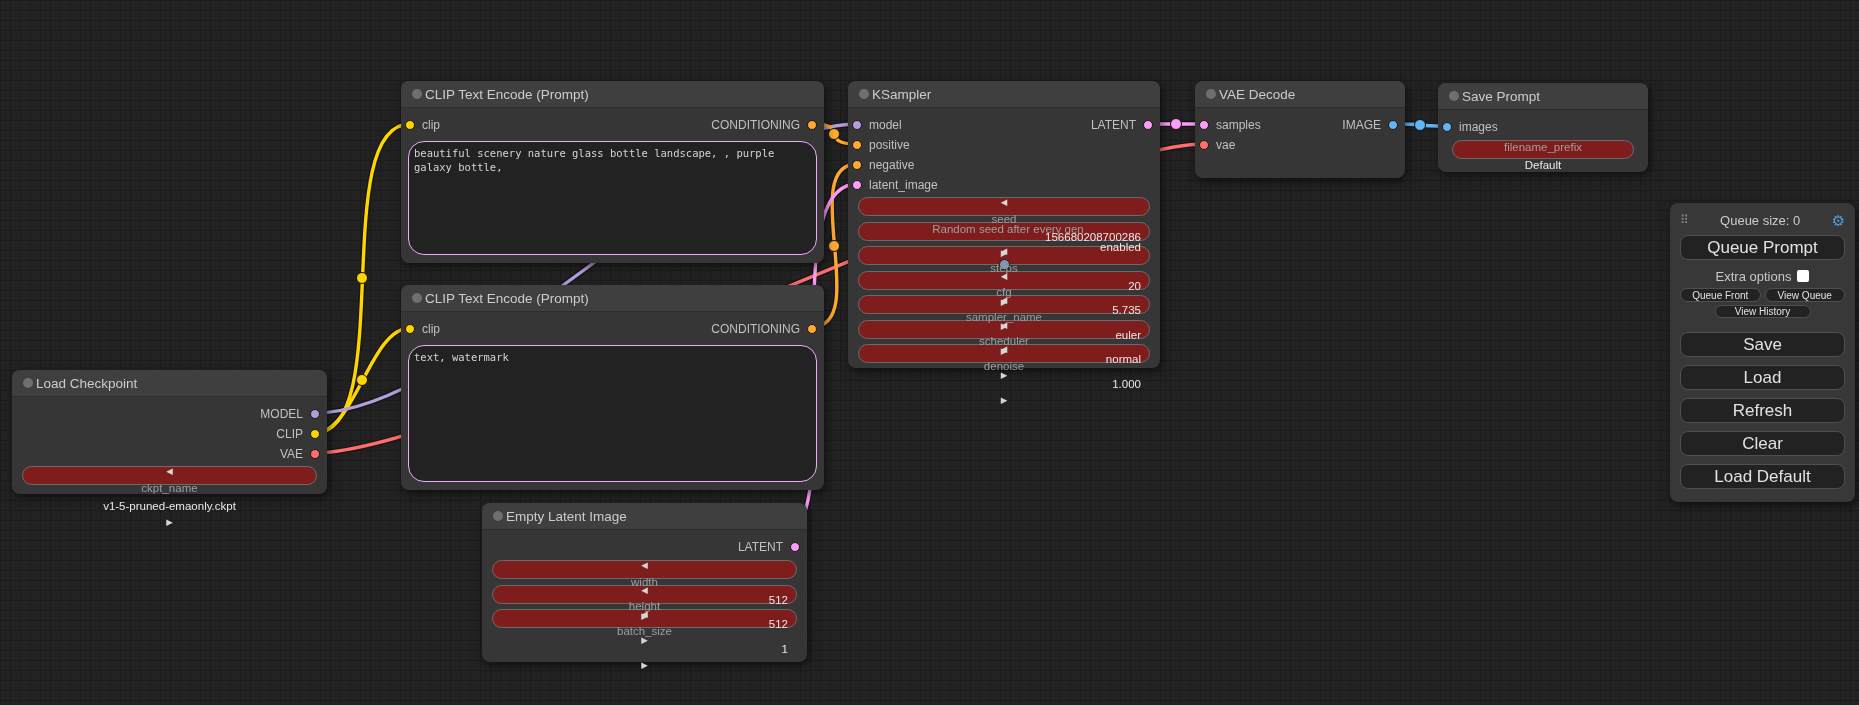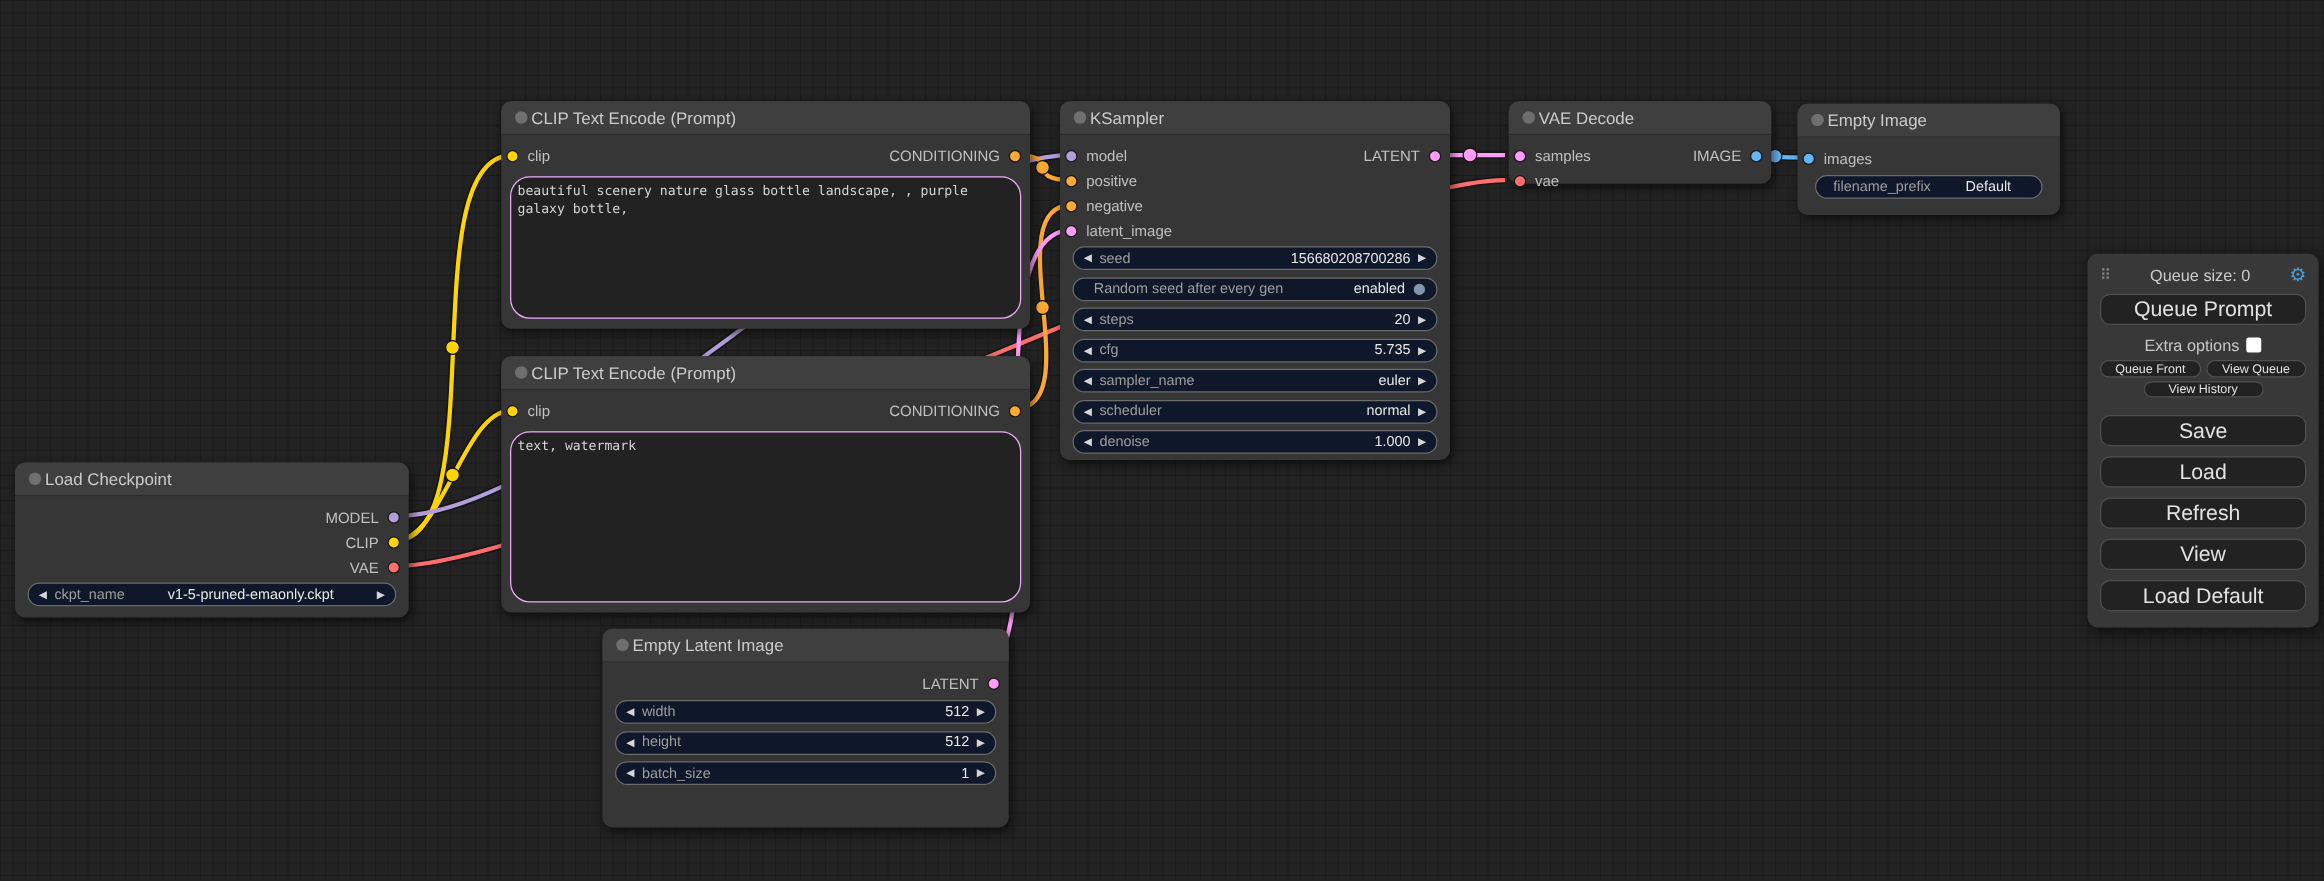--- a/index.html
+++ b/index.html
@@ -30,22 +30,22 @@
   .row.out{justify-content:flex-end;padding-right:7px;}
   .row.both{justify-content:space-between;padding-right:7px;}
   .pgroup{display:flex;align-items:center;gap:7px;}
   .pdot{width:10px;height:10px;border-radius:50%;border:1px solid #191919;box-sizing:border-box;flex:0 0 auto;}
   .tarea{
     background:#222222;border:1px solid #f0abfc;border-radius:16px;margin:6px 7px;
     font-family:"DejaVu Sans Mono",monospace;font-size:10.5px;line-height:14px;color:#d4d4d4;
     padding:4px 5px;white-space:pre-wrap;word-break:break-word;overflow:hidden;
   }
   .pill{
-    height:19px;margin:0 10px 5.5px;border:1px solid #6b6b6b;border-radius:10px;background:#0f172a;
-    display:flex;align-items:center;padding:0 8px;font-size:11.5px;gap:6px;box-sizing:border-box;white-space:nowrap;
+    height:19px;margin:0 10px 5.5px;border:1px solid #6b6b6b;border-radius:10px;background:#7f1d1d;
+    display:flex;align-items:center;padding:0 8px;font-size:11.5px;gap:6px;box-sizing:border-box;white-space:nowrap;flex-direction:column;
   }
   .wlabel{color:#9e9e9e;}
   .wvalue{margin-left:auto;color:#e8e8e8;}
   .wcenter{flex:1;text-align:center;color:#e8e8e8;margin-left:0;}
   .arrow{color:#d6d6d6;font-size:8.5px;line-height:1;}
   .toggle{width:11px;height:11px;border-radius:50%;border:1px solid #1c1c1c;box-sizing:border-box;flex:0 0 auto;}
   
   .qpanel{
     position:absolute;z-index:4;left:1670px;top:203px;width:185px;height:299px;
     background:#383838;border-radius:8px;box-shadow:2px 3px 10px rgba(0,0,0,.6);
@@ -270,21 +270,21 @@
       </div>
       <div class="pill">
         <span class="arrow">◀</span>
         <span class="wlabel">denoise</span>
         <span class="wvalue">1.000</span>
         <span class="arrow">▶</span>
       </div>
     </div>
   </div>
 
-  <div class="node" style="left:1195px;top:81px;width:210px;height:66px;margin-left:12px;">
+  <div class="node" style="left:1195px;top:81px;width:210px;height:97px;">
     <div class="nhead">
       <span class="tdot"></span>
       <span>VAE Decode</span>
     </div>
     <div class="nbody">
       <div class="row both">
         <span class="pgroup">
           <span class="pdot" style="background: rgb(255, 156, 249);"></span>
           <span>samples</span>
         </span>
@@ -296,21 +296,21 @@
       <div class="row">
         <span class="pdot" style="background: rgb(255, 110, 110);"></span>
         <span>vae</span>
       </div>
     </div>
   </div>
 
   <div class="node" style="left:1438px;top:83px;width:210px;height:89px;">
     <div class="nhead">
       <span class="tdot"></span>
-      <span>Empty Image</span>
+      <span>Save Prompt</span>
     </div>
     <div class="nbody">
       <div class="row">
         <span class="pdot" style="background: rgb(100, 181, 246);"></span>
         <span>images</span>
       </div>
       <div class="pill" style="margin-top:3px;margin-left:14px;margin-right:14px;">
         <span class="wlabel" style="flex:1.3;text-align:center;">filename_prefix</span>
         <span class="wcenter">Default</span>
       </div>
@@ -331,17 +331,17 @@
     <div class="qsmallrow">
       <div class="qbtn qsmall">Queue Front</div>
       <div class="qbtn qsmall">View Queue</div>
     </div>
     <div class="qhistrow">
       <div class="qbtn qhist">View History</div>
     </div>
     <div class="qbtn qbig">Save</div>
     <div class="qbtn qbig">Load</div>
     <div class="qbtn qbig">Refresh</div>
-    <div class="qbtn qbig">View</div>
+    <div class="qbtn qbig">Clear</div>
     <div class="qbtn qbig">Load Default</div>
   </div>
 
 </div>
 
 </body></html>

